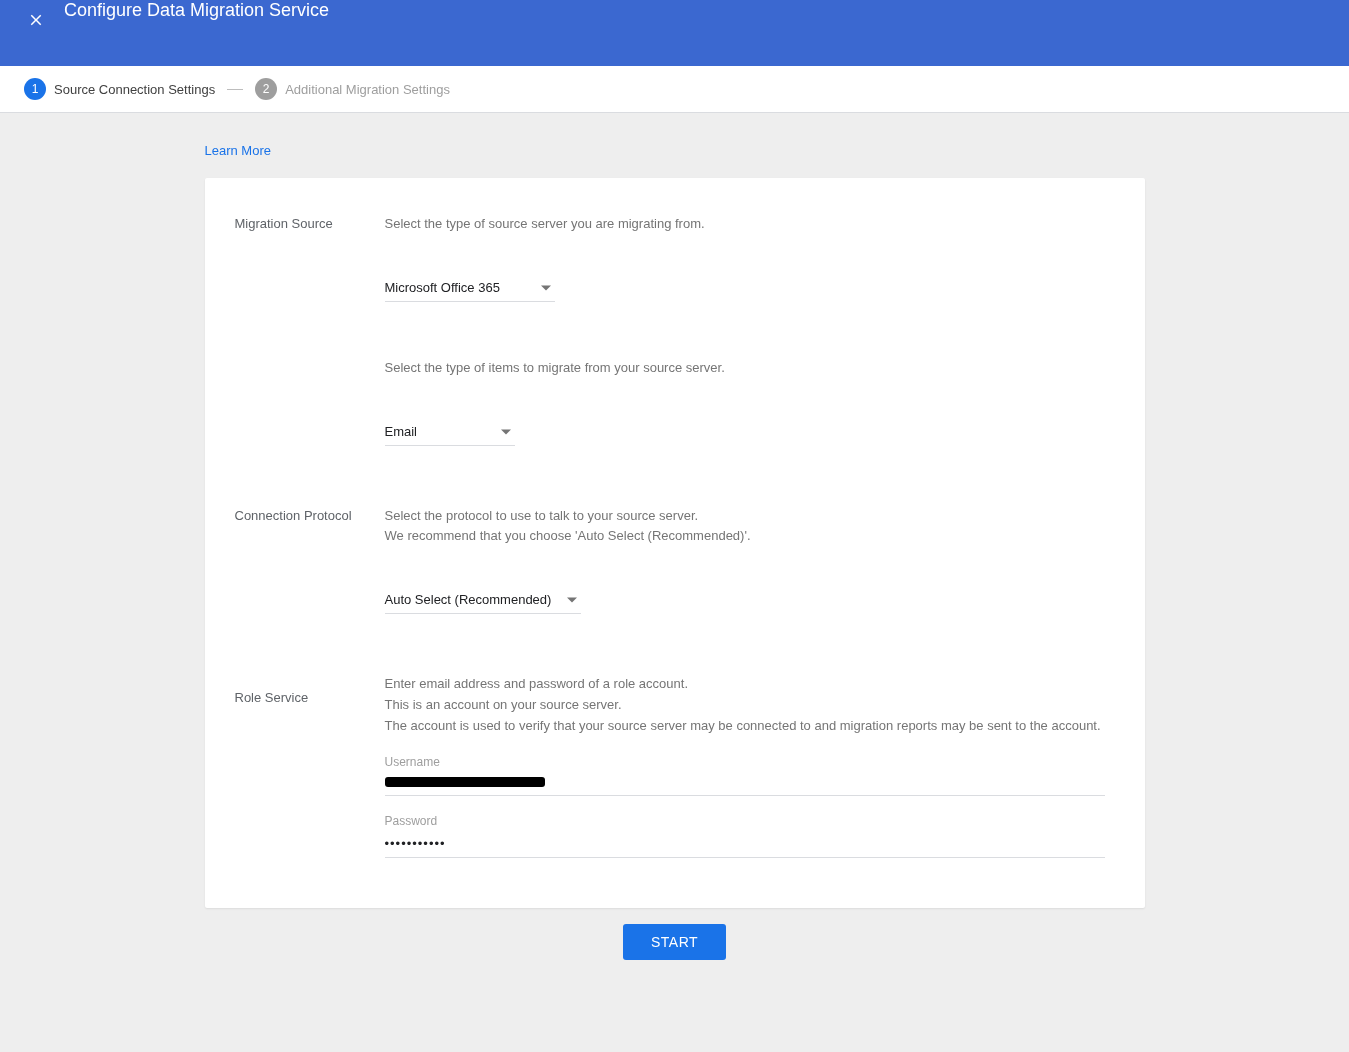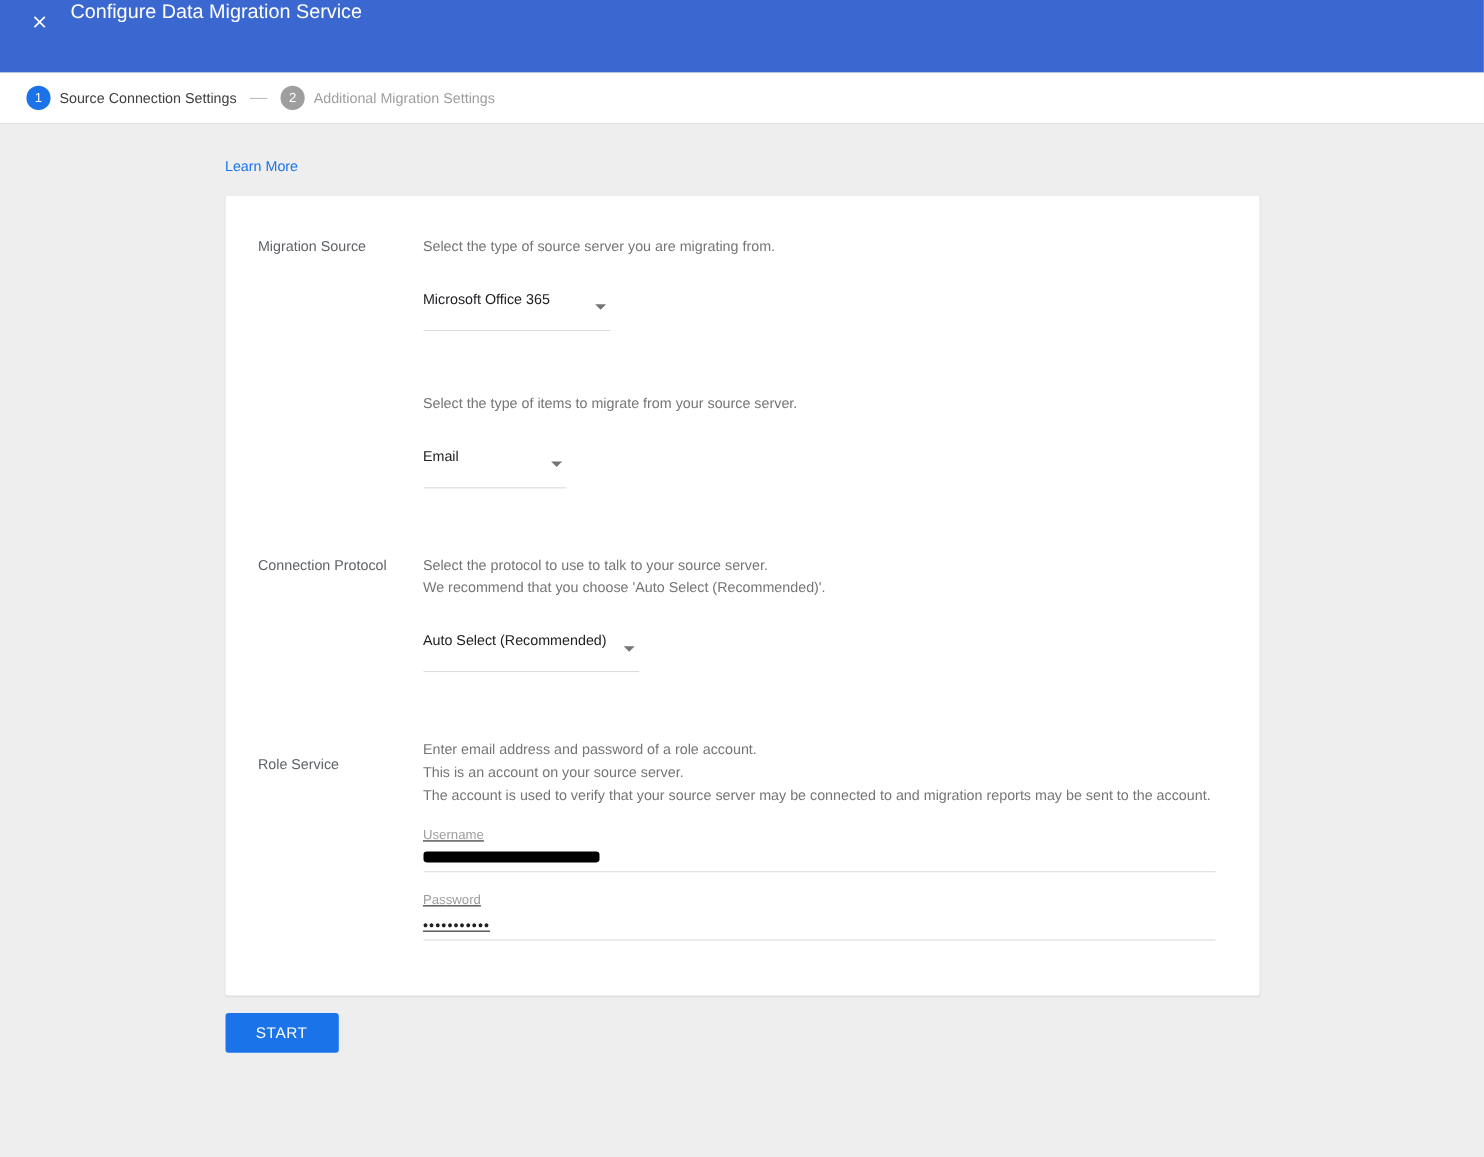--- a/index.html
+++ b/index.html
@@ -123,26 +123,26 @@
     }
     .section-content {
       flex: 1;
     }
     .help-text {
       font-size: 13px;
       color: #757575;
       line-height: 1.6;
     }
     .select-wrapper {
-      margin-top: 24px;
+      margin-top: 40px;
       position: relative;
       display: inline-block;
       border-bottom: 1px solid #dadce0;
       min-width: 130px;
-      padding: 4px 30px 21px 0;
+      padding: 4px 30px 6px 0;
       cursor: pointer;
     }
     .select-wrapper.wide {
       min-width: 170px;
     }
     .select-wrapper.wider {
       min-width: 195px;
     }
     .select-value {
       font-size: 13px;
@@ -157,21 +157,20 @@
       height: 0;
       border-left: 5px solid transparent;
       border-right: 5px solid transparent;
       border-top: 5px solid #757575;
     }
     .sub-help {
       margin-top: 56px;
     }
     .input-group {
       margin-top: 18px;
-      text-decoration: underline;
     }
     .input-label {
       font-size: 12px;
       color: #9e9e9e;
       display: block;
       margin-bottom: 4px;
     }
     .text-input {
       width: 720px;
       border: none;
@@ -194,21 +193,21 @@
       margin-bottom: 2px;
     }
     .password-dots {
       letter-spacing: 1px;
       font-size: 13px;
     }
     .footer {
       max-width: 940px;
       margin: 16px auto 0 auto;
       display: flex;
-      justify-content: flex-start;
+      justify-content: center;
     }
     .start-button {
       background: #1a73e8;
       color: #fff;
       border: none;
       padding: 10px 28px;
       font-size: 14px;
       font-weight: 500;
       border-radius: 3px;
       cursor: pointer;

